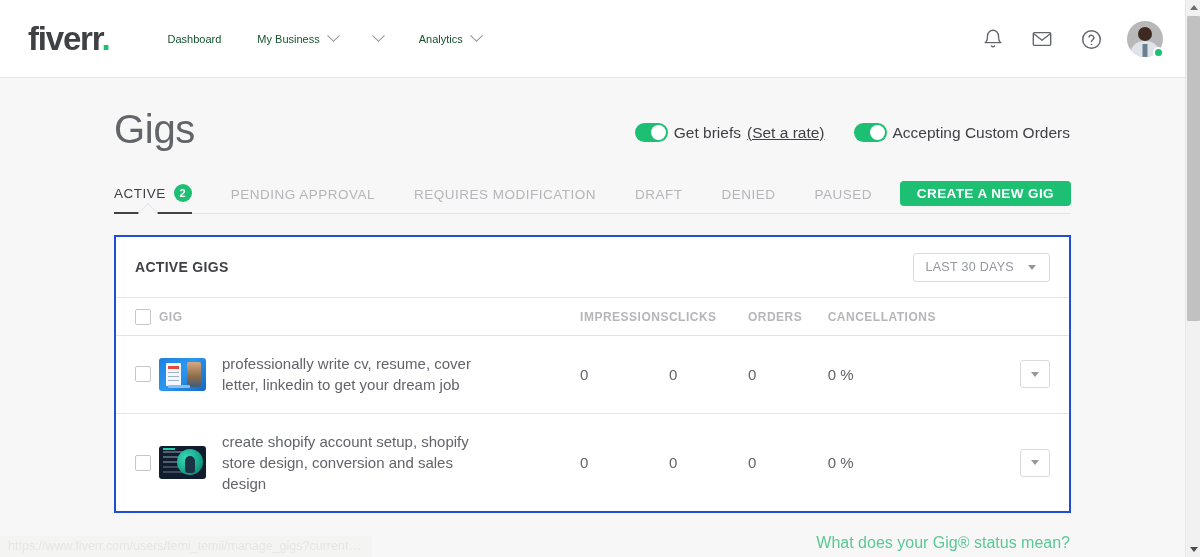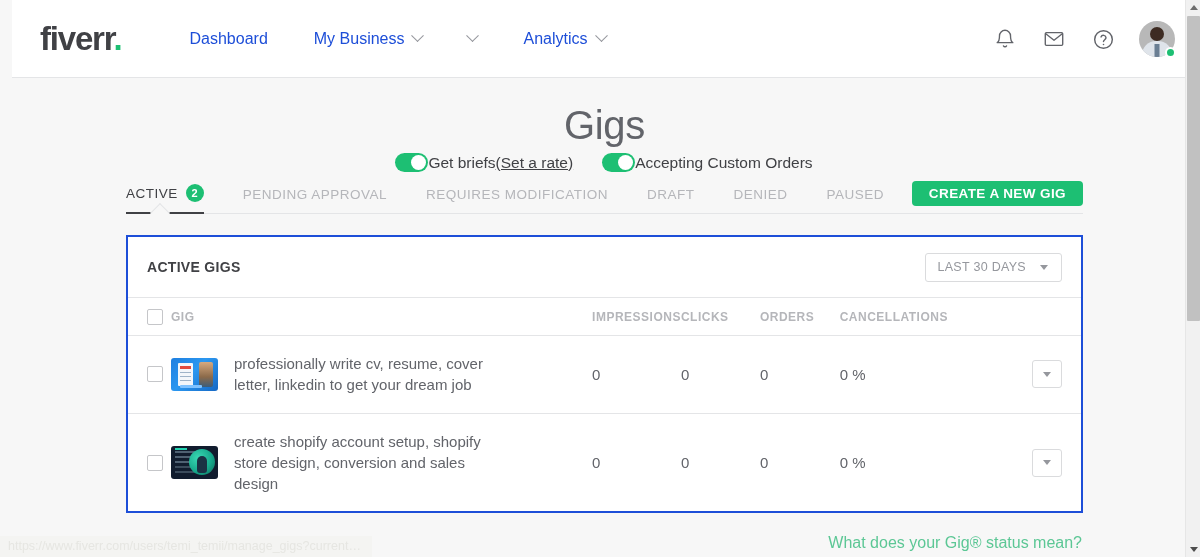--- a/index.html
+++ b/index.html
@@ -13,21 +13,21 @@
   body {
     font-family: "Liberation Sans", sans-serif;
     background: #f7f7f7;
     color: #404145;
     position: relative;
   }
 
   
   #page {
     position: absolute;
-    left: 12px; top: 0;
+    left: 0; top: 0;
     width: 1185px;
     height: 557px;
     background: #f7f7f7;
     overflow: hidden;
   }
 
   
   .navbar {
     height: 78px;
     background: #ffffff;
@@ -53,25 +53,24 @@
   .nav-links {
     display: flex;
     align-items: center;
     gap: 36px;
   }
 
   .nav-item {
     display: flex;
     align-items: center;
     gap: 9px;
-    font-size: 16px;
-    color: #1d4ed8;
+    font-size: 11px;
+    color: #14532d;
     white-space: nowrap;
     cursor: pointer;
-    margin-left: 10px;
   }
 
   .chev {
     display: inline-block;
     width: 9px;
     height: 9px;
     border-right: 1.6px solid #95979d;
     border-bottom: 1.6px solid #95979d;
     transform: rotate(45deg) translate(-2px,-2px);
   }
@@ -146,21 +145,20 @@
     width: 1185px;
     padding: 0 114px;
   }
 
   .page-head {
     display: flex;
     align-items: center;
     justify-content: space-between;
     padding-top: 27px;
     height: 74px;
-    flex-direction: column;
   }
 
   .page-title {
     font-size: 40px;
     font-weight: normal;
     color: #62646a;
     letter-spacing: -0.3px;
     line-height: 1;
   }
 
@@ -168,21 +166,21 @@
     display: flex;
     align-items: center;
     gap: 29px;
     padding-right: 1px;
     margin-top: 8px;
   }
 
   .toggle-group {
     display: flex;
     align-items: center;
-    gap: 0;
+    gap: 6px;
     font-size: 15.5px;
     color: #404145;
     white-space: nowrap;
   }
 
   .switch {
     width: 33px;
     height: 19px;
     border-radius: 10px;
     background: #1dbf73;

